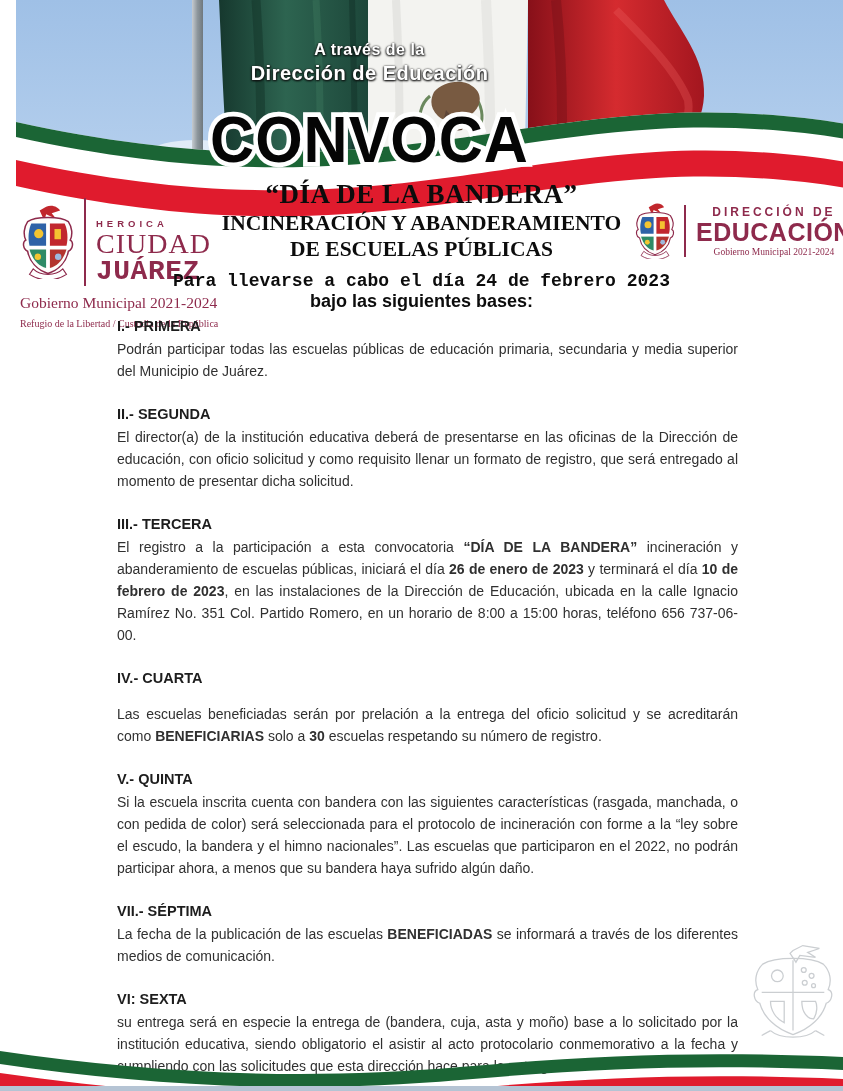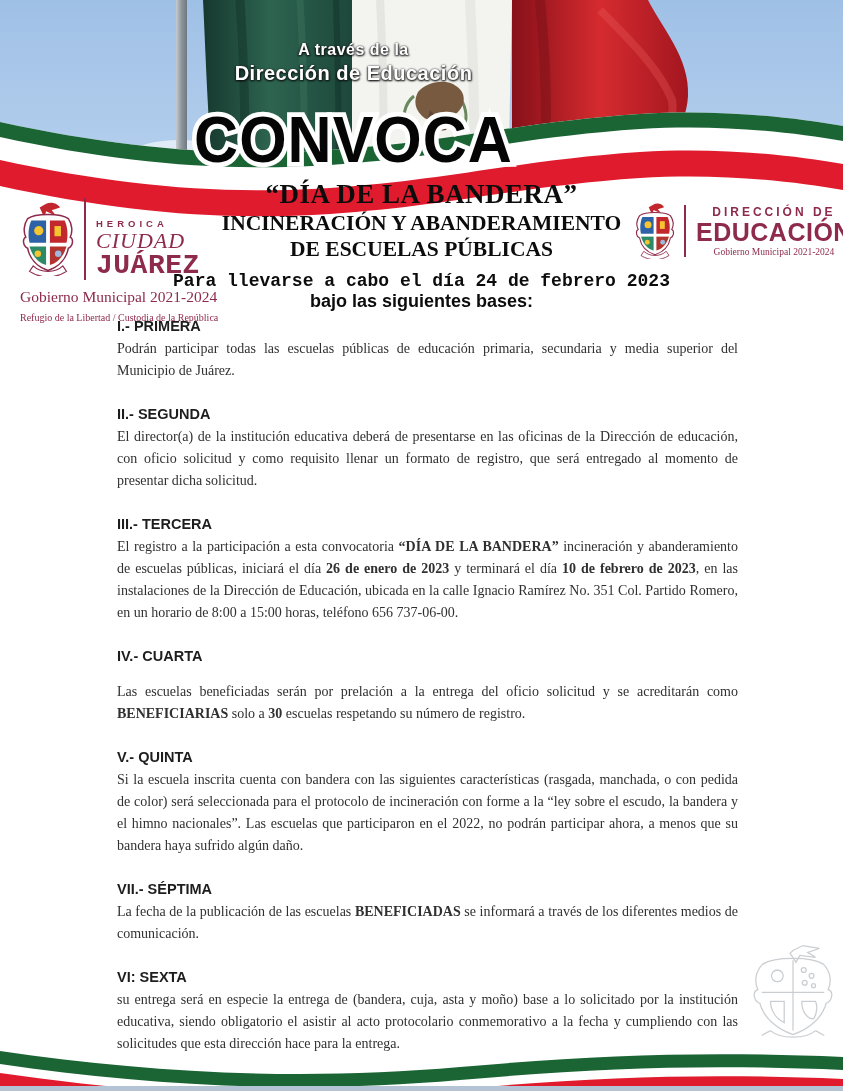--- a/index.html
+++ b/index.html
@@ -3,21 +3,21 @@
 <meta charset="utf-8">
 <style>
   * { margin:0; padding:0; box-sizing:border-box; }
   html,body { background:#e9e9e9; }
   .page {
     position:relative; width:843px; height:1091px; margin:0 auto;
     background:#ffffff; overflow:hidden;
     font-family:"Liberation Sans", sans-serif; color:#262626;
   }
   
-  .hero { position:absolute; top:0; left:0; width:707px; height:232px; }
+  .hero { position:absolute; top:0; left:16px; width:707px; height:232px; }
   .hero svg.art { position:absolute; top:0; left:0; }
   .overline {
     position:absolute; top:41px; left:0; right:0; text-align:center;
     color:#fff; font-weight:bold;
     text-shadow:0 0 2px #333, 1px 1px 2px rgba(0,0,0,.85), -1px 1px 2px rgba(0,0,0,.6);
   }
   .overline .l1 { font-size:16px; letter-spacing:.5px; }
   .overline .l2 { font-size:20px; margin-top:3px; letter-spacing:.5px; }
   .convoca { position:absolute; top:110px; left:0; right:0; text-align:center; transform:scaleY(1.06); }
   .convoca .layer {
@@ -25,42 +25,42 @@
     font-size:61px; font-weight:900; letter-spacing:1px; line-height:1;
   }
   .convoca .back { position:absolute; left:0; right:0; top:0; color:#fff;
     -webkit-text-stroke:9px #ffffff; }
   .convoca .front { position:relative; color:#050505; }
   
   .logoL { position:absolute; top:198px; left:20px; width:195px; }
   .logoL .row { display:flex; align-items:center; }
   .logoL .txt { border-left:2px solid var(--maroon); padding-left:10px; margin-left:8px; }
   .heroica { font-size:9.5px; letter-spacing:4px; color:var(--maroon); font-weight:bold;margin-top:20px; }
-  .ciudad  { font-family:"Liberation Serif", serif; font-size:22px; line-height:1.05; color:var(--maroon); letter-spacing:1px;font-style:italic; }
+  .ciudad  { font-family:"Liberation Serif", serif; font-size:28px; line-height:1.05; color:var(--maroon); letter-spacing:1px; }
   .juarez  { font-family:Liberation Mono, monospace; font-size:28px; line-height:1.0; color:var(--maroon); font-weight:bold; letter-spacing:.5px; }
   .gob     { font-family:"Liberation Serif", serif; font-size:15.5px; color:var(--maroon); margin-top:8px; white-space:nowrap; }
   .refugio { font-family:"Liberation Serif", serif; font-size:10px; color:var(--maroon); margin-top:6px; white-space:nowrap; }
   .logoR { position:absolute; top:203px; left:634px; display:flex; align-items:center; }
   .logoR .txt { border-left:2px solid var(--maroon); padding-left:10px; margin-left:8px; text-align:center; }
   .dirde { font-size:12px; letter-spacing:3px; color:var(--maroon); font-weight:bold; }
   .educ  { font-size:25px; font-weight:900; color:var(--maroon); letter-spacing:.5px; line-height:1.1; }
   .gob2  { font-family:"Liberation Serif", serif; font-size:9.5px; color:var(--maroon); }
   
   .event { position:absolute; top:179px; left:50%; transform:translateX(-50%);
            width:500px; text-align:center; color:#0c0c0c; }
   .event .qt  { font-family:"Liberation Serif", serif; font-weight:bold; font-size:27px; letter-spacing:.5px; }
   .event .s1,.event .s2 { font-family:"Liberation Serif", serif; font-weight:bold; font-size:21.5px; line-height:1.22; }
   .event .d1 { font-size:18px; font-weight:bold; margin-top:9px;font-family:Liberation Mono, monospace; }
   .event .d2 { font-size:18px; font-weight:bold; }
   
   .content { position:absolute; top:315px; left:117px; width:621px; }
   .content h3 { font-size:14.5px; font-weight:bold; color:#1d1d1d;
                 line-height:22px; margin:21px 0 1px; }
   .content .sec:first-child h3 { margin-top:0; }
-  .content p { font-size:14px; line-height:22px; text-align:justify; color:#303030;font-family:Liberation Serif, serif; }
+  .content p { font-size:14px; line-height:22px; text-align:justify; color:#303030; }
   .content .gap p { margin-top:14px; }
   
   .footer-art { position:absolute; left:0; bottom:0; }
   .watermark { position:absolute; right:6px; bottom:47px; opacity:.85; }
 </style>
 </head>
 <body>
 
 <svg width="0" height="0" style="position:absolute" aria-hidden="true">
   <defs>

